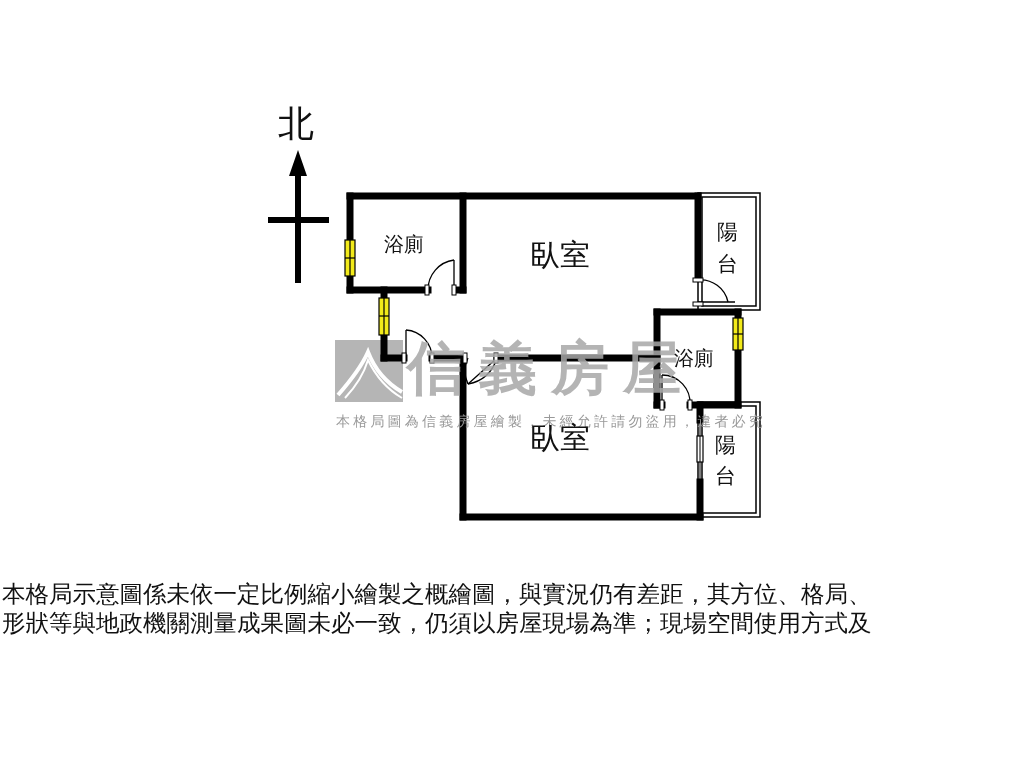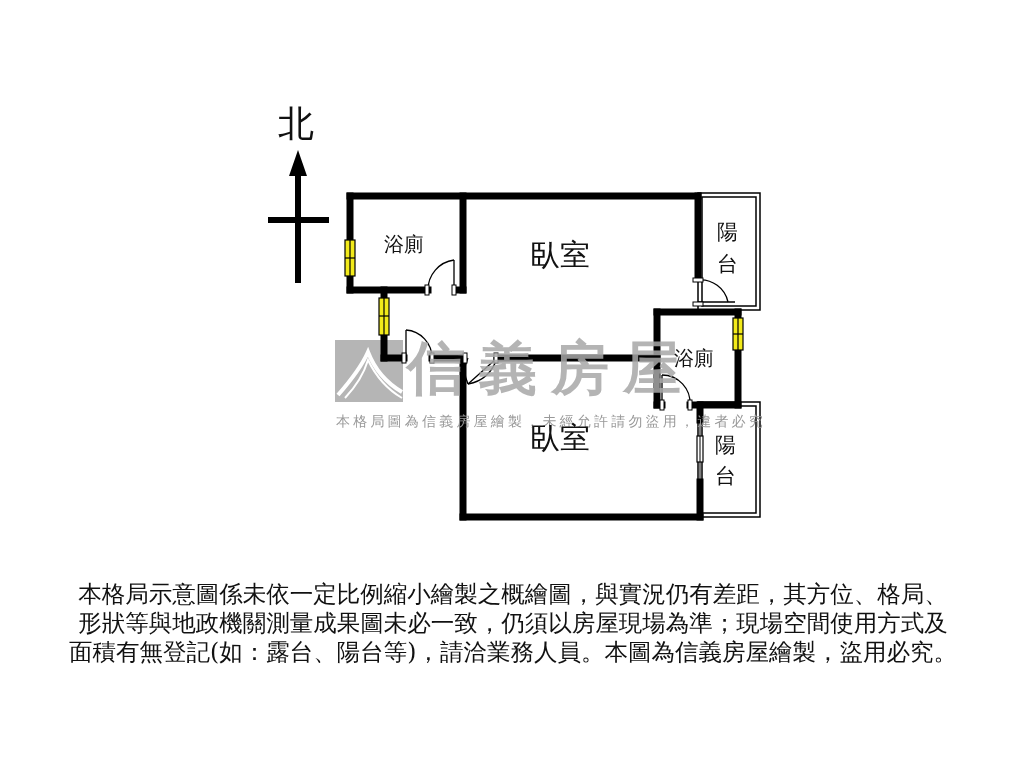--- a/index.html
+++ b/index.html
@@ -3,21 +3,21 @@
 <meta charset="utf-8">
 <style>
   html, body { margin:0; padding:0; background:#ffffff; }
   body { width:1024px; height:768px; position:relative; overflow:hidden; font-family:"DejaVu Serif","Liberation Serif", serif; }
   #plan { position:absolute; left:0; top:0; width:1024px; height:540px; }
   .room-label { position:absolute; font-family:"DejaVu Sans","Liberation Sans", sans-serif; color:#111; white-space:nowrap; }
   .north { position:absolute; left:278px; top:100px; font-size:36px; font-family:"DejaVu Serif","Liberation Serif", serif; color:#111; }
   .wm-title { position:absolute; left:407px; top:330px; font-size:58px; letter-spacing:14px; color:#a8a8a8; font-family:"DejaVu Sans","Liberation Sans", sans-serif; opacity:0.85;font-weight:bold; }
   .wm-sub { position:absolute; left:336px; top:413px; font-size:14px; letter-spacing:3.2px; color:#999; font-family:"DejaVu Sans","Liberation Sans", sans-serif; }
   .disclaimer { position:absolute; left:2px; top:580px; width:1022px; font-size:23.5px; line-height:29px; color:#111; font-family:"DejaVu Serif","Liberation Serif", serif; }
-  .disclaimer div { white-space:nowrap;text-align:center; }
+  .disclaimer div { white-space:nowrap; }
 </style>
 </head>
 <body>
 
 <svg id="plan" viewBox="0 0 1024 540" xmlns="http://www.w3.org/2000/svg">
 
   <g>
     <rect x="335" y="340" width="68" height="62" fill="#a8a8a8" opacity="0.85"></rect>
     <path d="M338 395 Q 360 370 368 352 Q 378 378 402 392" stroke="#fff" stroke-width="4" fill="none"></path>
     <path d="M345 398 Q 362 380 368 360 Q 380 385 402 398" stroke="#fff" stroke-width="2" fill="none"></path>
@@ -144,14 +144,13 @@
 <div class="room-label" style="left:717px;top:218px;font-size:21px;">陽</div>
 <div class="room-label" style="left:717px;top:250px;font-size:21px;">台</div>
 <div class="room-label" style="left:674px;top:345px;font-size:20px;">浴廁</div>
 <div class="room-label" style="left:530px;top:418px;font-size:30px;">臥室</div>
 <div class="room-label" style="left:715px;top:431px;font-size:21px;">陽</div>
 <div class="room-label" style="left:715px;top:462px;font-size:21px;">台</div>
 
 <div class="disclaimer">
   <div>本格局示意圖係未依一定比例縮小繪製之概繪圖，與實況仍有差距，其方位、格局、</div>
   <div>形狀等與地政機關測量成果圖未必一致，仍須以房屋現場為準；現場空間使用方式及</div>
-  <div>面積有無登記(如：露台、陽台等)，請洽業務人員。本圖為信義房屋繪製，盜用必究。</div>
 </div>
 
 </body></html>

